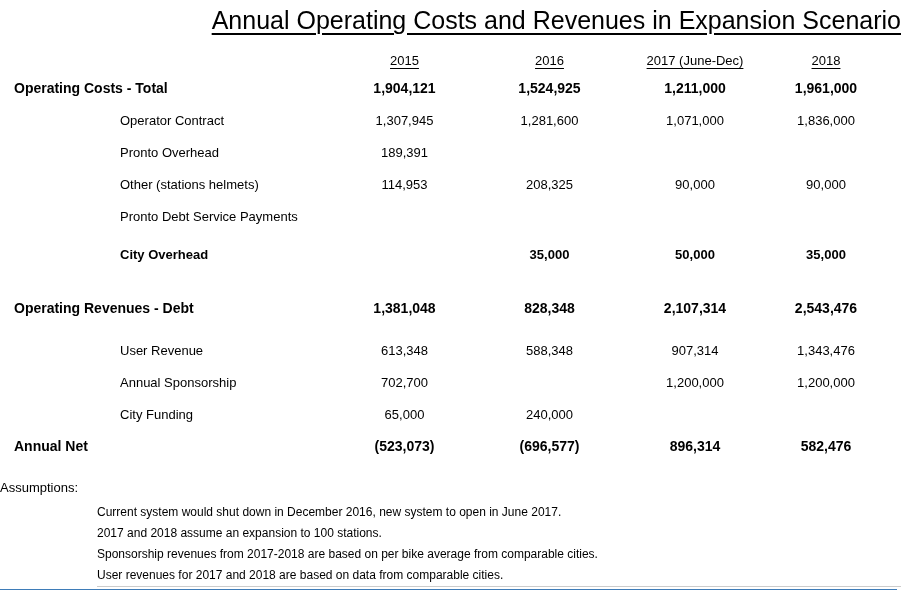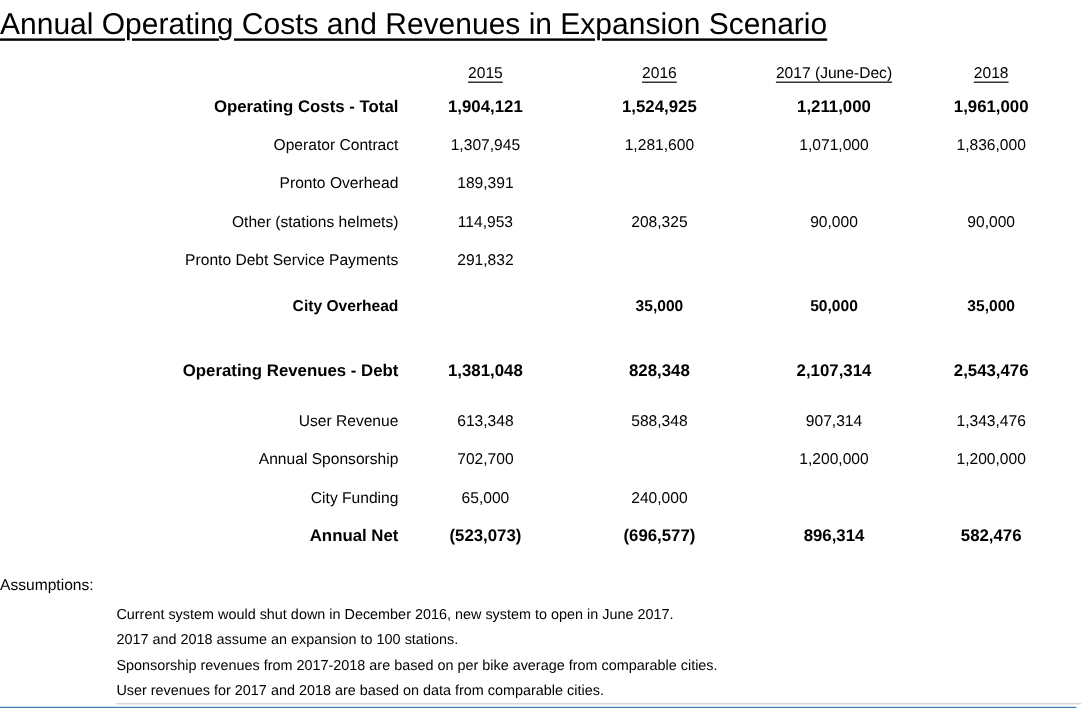--- a/index.html
+++ b/index.html
@@ -9,21 +9,21 @@
     color: #000000;
     font-family: "Liberation Sans", "DejaVu Sans", sans-serif;
     overflow: hidden;
     position: relative;
   }
   .page { width: 901px; height: 590px; position: relative; }
 
   .title {
     font-size: 25px;
     font-weight: 400;
-    text-align: left;
+    text-align: right;
     margin-top: 6px;
     text-decoration: underline;
     text-underline-offset: 4px;
     text-decoration-thickness: 1.5px;
   }
 
   .table { margin-top: 9px; }
 
   .r {
     display: grid;
@@ -32,22 +32,22 @@
     height: 32px;
   }
   .header-row { height: 24px; margin-bottom: 4px; }
   .header-row .val {
     align-self: end;
     text-decoration: underline;
     text-underline-offset: 3px;
     font-size: 13px;
   }
 
-  .lbl { font-size: 13px; padding-left: 14px; white-space: nowrap; text-align: right; }
-  .ind .lbl { padding-left: 84px; margin-left: 20px; }
+  .lbl { font-size: 13px; padding-left: 14px; white-space: nowrap; }
+  .ind .lbl { padding-left: 120px; }
   .val { font-size: 13px; text-align: center; white-space: nowrap; }
 
   .b { font-weight: 700; }
   .b .lbl, .b .val { font-size: 14px; font-weight: 700; }
 
   .gap-lg { margin-top: 22px; }
   .gap-sm { margin-top: 10px; }
   .gap-xs { margin-top: 6px; font-weight: bold; }
 
   .assumptions { margin-top: 18px; }
@@ -115,21 +115,20 @@
     <div class="r ind">
       <div class="lbl">Other (stations helmets)</div>
       <div class="val">114,953</div>
       <div class="val">208,325</div>
       <div class="val">90,000</div>
       <div class="val">90,000</div>
     </div>
 
     <div class="r ind">
       <div class="lbl">Pronto Debt Service Payments</div>
-      <div class="val">291,832</div>
       <div class="val"></div>
       <div class="val"></div>
       <div class="val"></div>
     </div>
 
     <div class="r ind gap-xs">
       <div class="lbl">City Overhead</div>
       <div class="val"></div>
       <div class="val">35,000</div>
       <div class="val">50,000</div>

